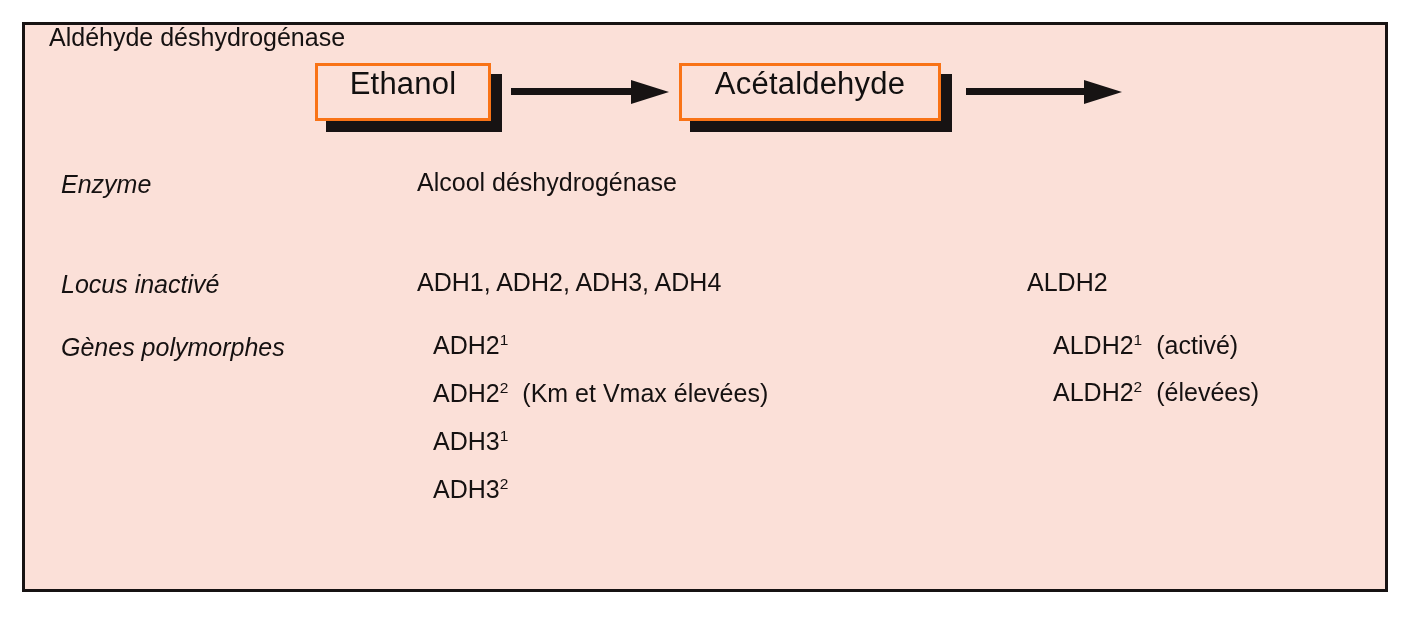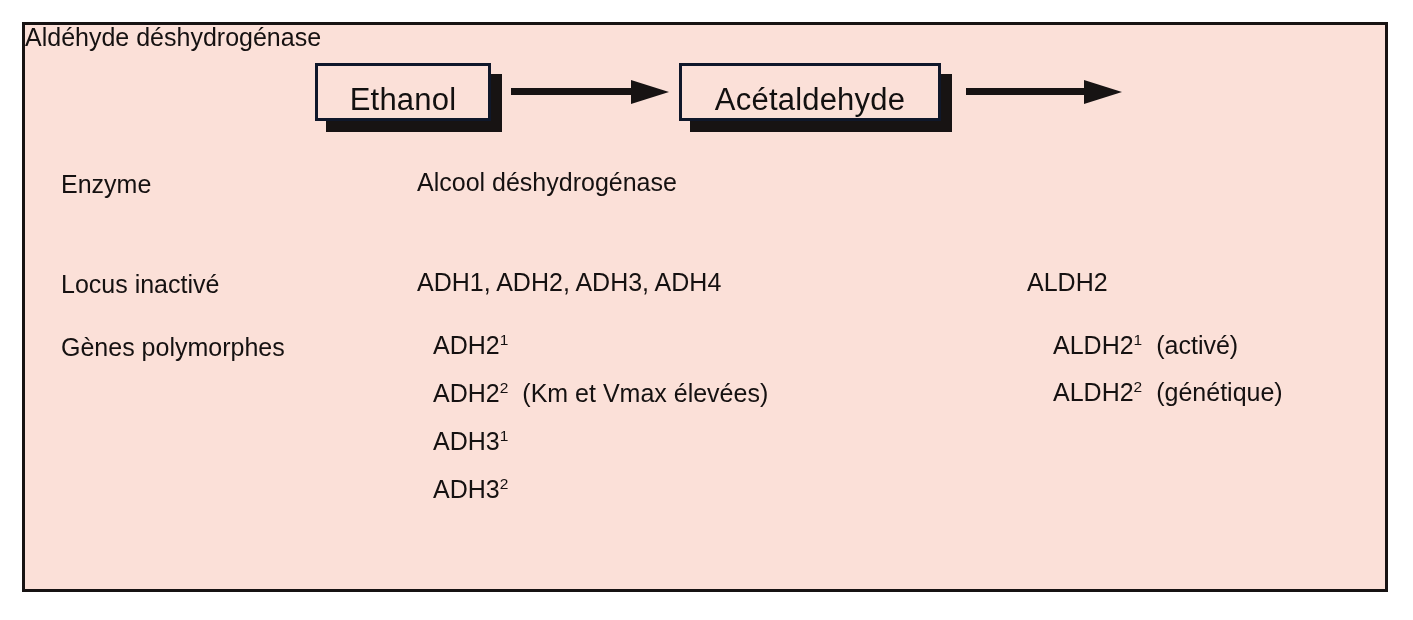--- a/index.html
+++ b/index.html
@@ -30,25 +30,25 @@
     height: 570px;
     background: #fbe0d8;
     border: 3px solid #171313;
     box-sizing: border-box;
   }
 
   
   .node-box {
     position: absolute;
     background: #fbe0d8;
-    border: 3px solid #0f172a;
+    border: 3px solid #f97316;
     box-sizing: border-box;
     box-shadow: 11px 11px 0 0 #171313;
     display: flex;
-    align-items: flex-end;
+    align-items: flex-start;
     justify-content: center;
     height: 58px;
   }
   .node-label {
     font-size: 31px;
     color: #121010;
     letter-spacing: 0.2px;
     white-space: nowrap;
   }
 
@@ -65,20 +65,21 @@
   #arrow-1 { left: 486px; top: 54px; width: 158px; }
   #arrow-2 { left: 941px; top: 54px; width: 156px; }
 
   
   .row-label {
     position: absolute;
     left: 36px;
     font-size: 25px;
     color: #151111;
     white-space: nowrap;
+    font-style: italic;
   }
   #label-enzyme           { top: 145px; }
   #label-locus            { top: 245px; }
   #label-genes            { top: 308px; }
 
   .col-mid   { position: absolute; left: 392px; }
   .col-right { position: absolute; left: 1002px; }
 
   .cell-text {
     font-size: 25px;
@@ -89,21 +90,21 @@
   .cell-text sup {
     font-size: 0.62em;
     vertical-align: super;
     line-height: 0;
   }
   .paren {
     margin-left: 14px;
   }
 
   #enzyme-mid    { top: 145px; }
-  #enzyme-right  { top: 145px; left: 930px; }
+  #enzyme-right  { top: 145px; left: 930px; padding-left: 24px; }
   #locus-mid     { top: 245px; }
   #locus-right   { top: 245px; }
 
   .genes-list {
     position: absolute;
     margin: 0;
     padding: 0;
     list-style: none;
   }
   .genes-list li {
@@ -153,17 +154,17 @@
     <div class="row-label" id="label-genes">Gènes polymorphes</div>
 
     <ul class="genes-list" id="genes-mid">
         <li><span class="cell-text">ADH2<sup>1</sup></span></li>
         <li><span class="cell-text">ADH2<sup>2</sup></span><span class="cell-text paren">(Km et Vmax élevées)</span></li>
         <li><span class="cell-text">ADH3<sup>1</sup></span></li>
         <li><span class="cell-text">ADH3<sup>2</sup></span></li>
       </ul>
     <ul class="genes-list" id="genes-right">
         <li><span class="cell-text">ALDH2<sup>1</sup></span><span class="cell-text paren">(activé)</span></li>
-        <li><span class="cell-text">ALDH2<sup>2</sup></span><span class="cell-text paren">(génétique)</span></li>
+        <li><span class="cell-text">ALDH2<sup>2</sup></span><span class="cell-text paren">(élevées)</span></li>
       </ul>
 
   </div>
 </div>
 
 </body></html>

